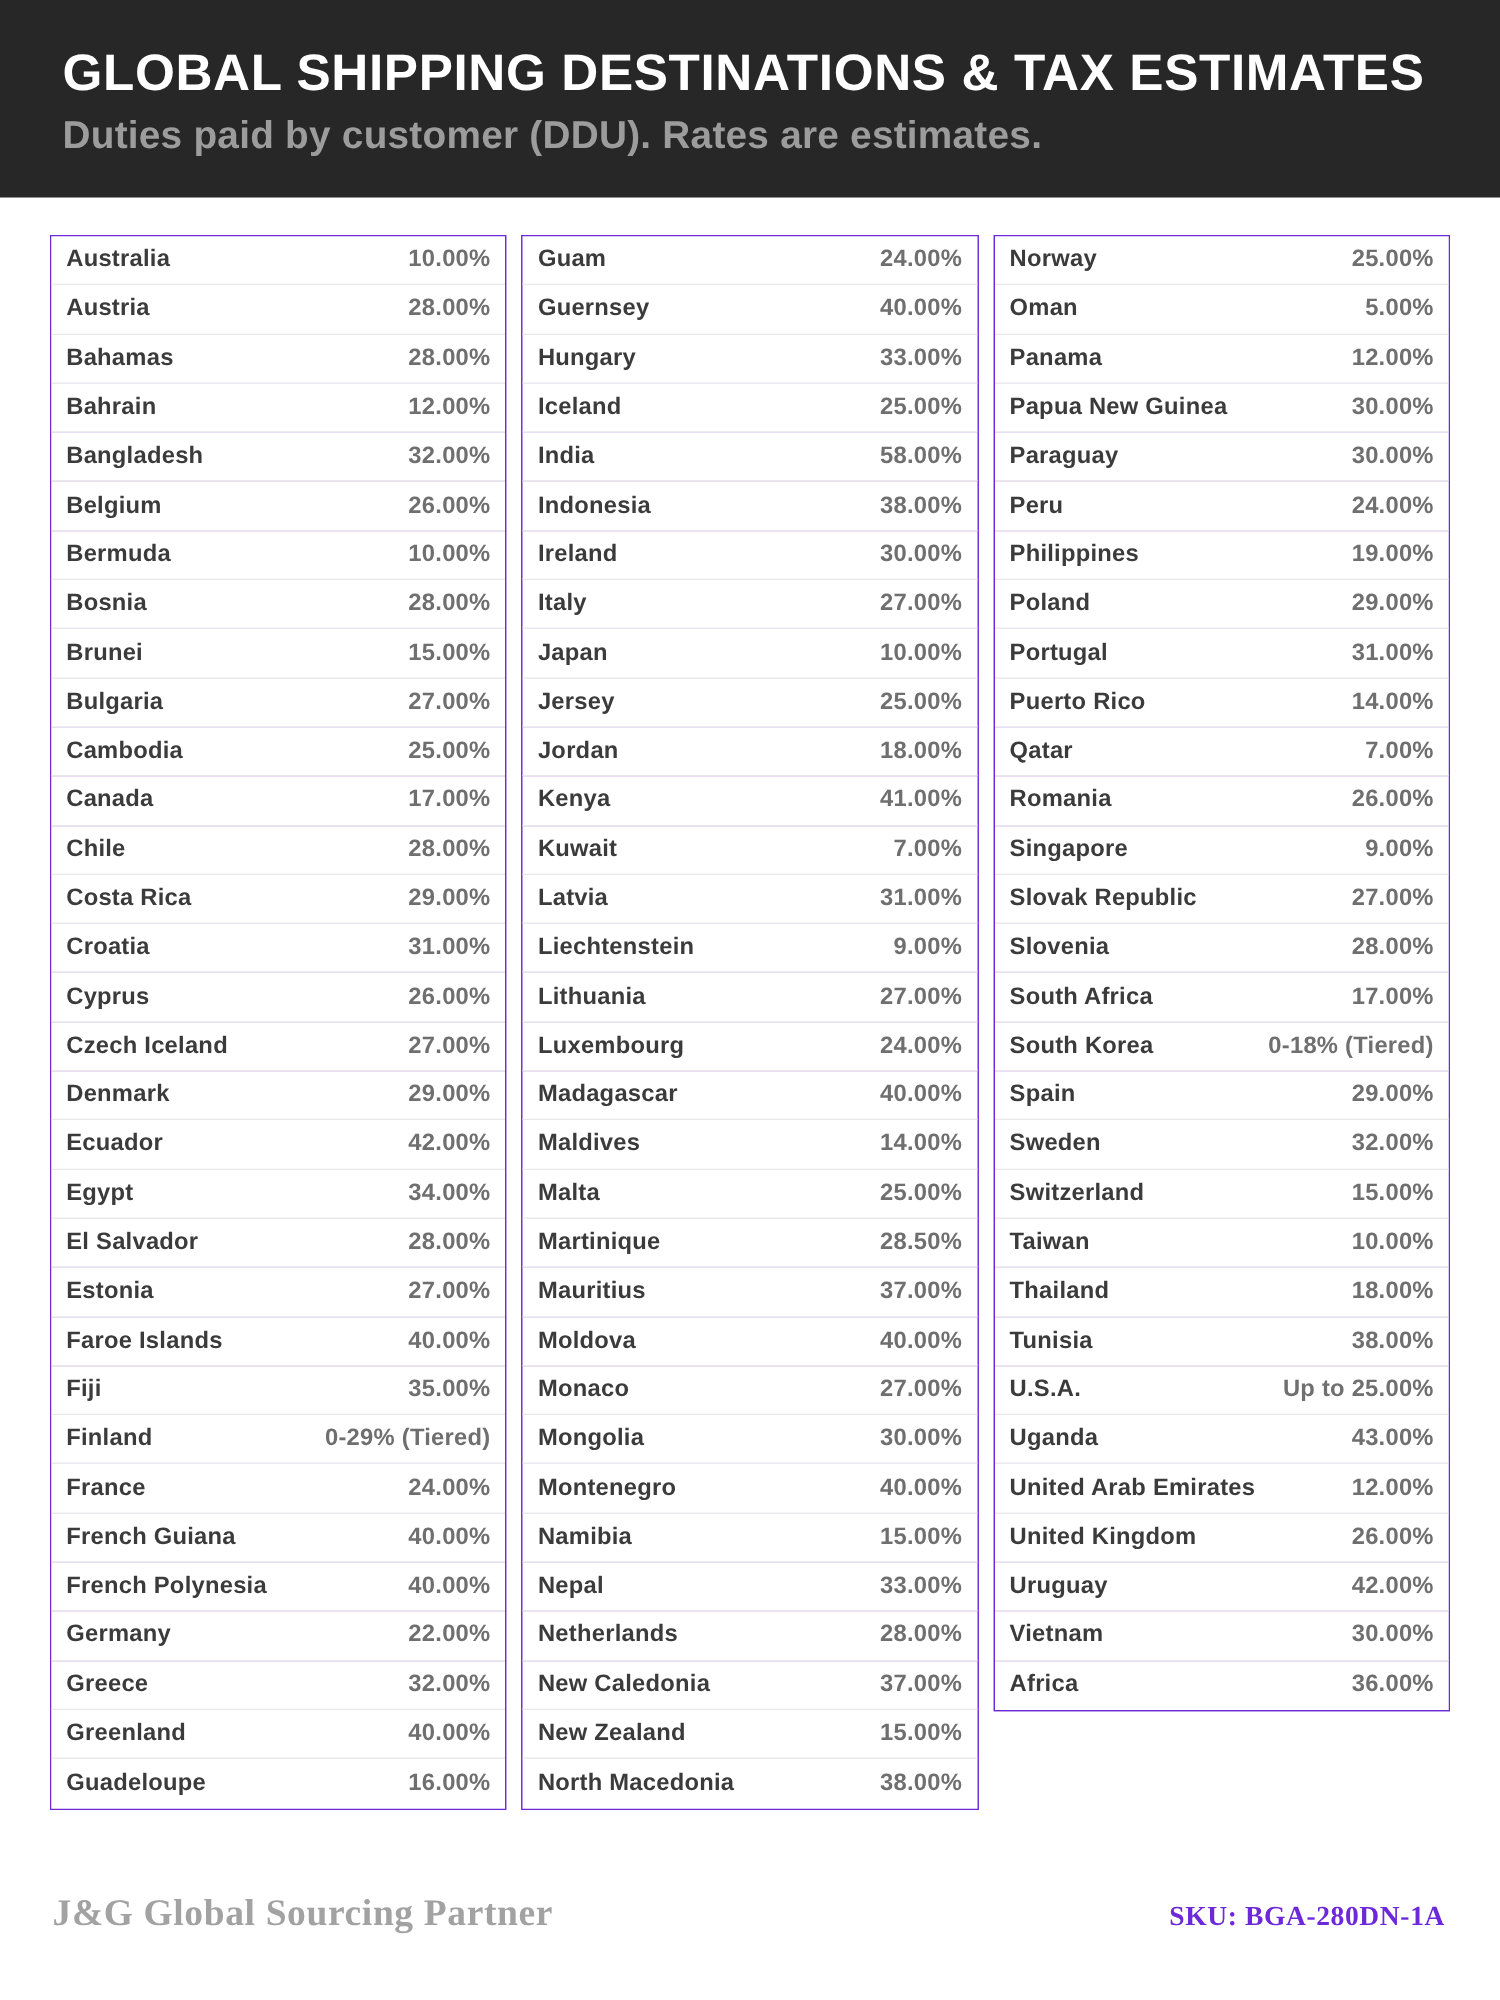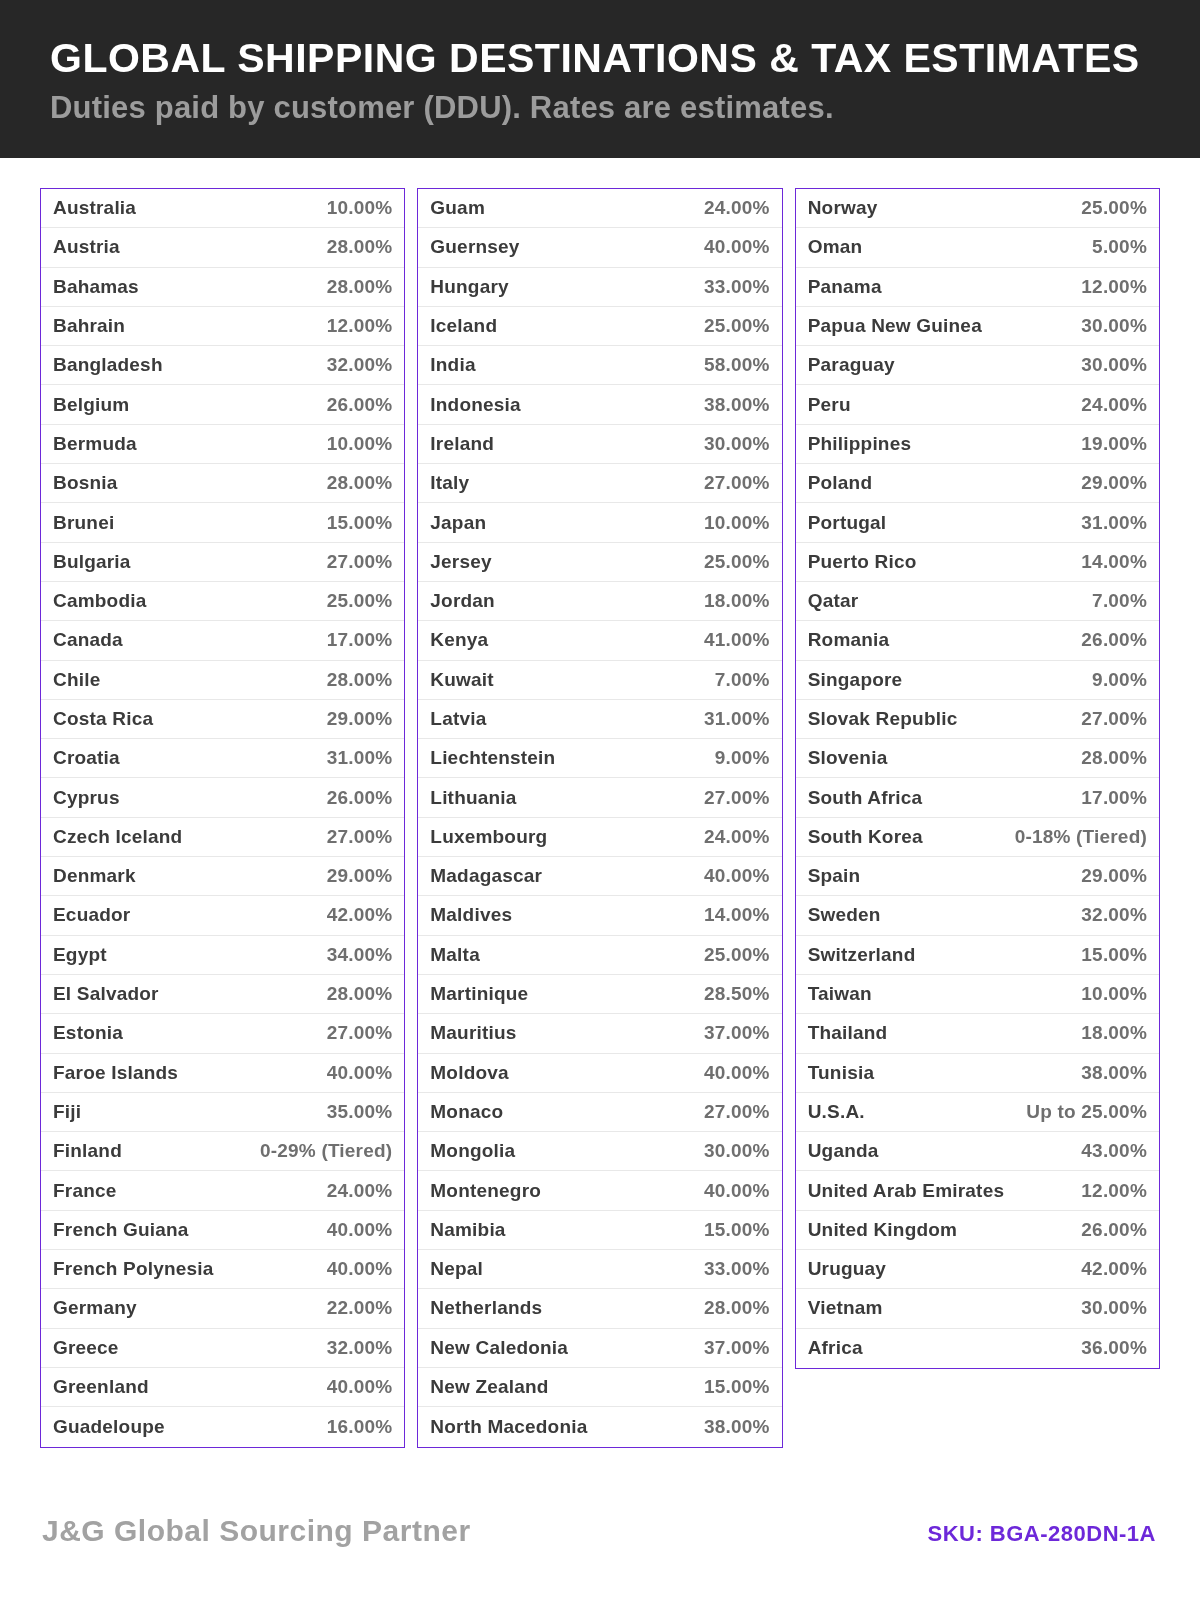--- a/index.html
+++ b/index.html
@@ -66,20 +66,21 @@
     white-space: nowrap;
   }
   .footer {
     position: absolute;
     left: 42px;
     right: 44px;
     top: 1514px;
     display: flex;
     justify-content: space-between;
     align-items: baseline;
+    font-family: Liberation Serif, serif;
   }
   .brand {
     font-size: 30px;
     font-weight: bold;
     color: #a2a2a2;
     letter-spacing: 0.5px;
   }
   .sku {
     font-size: 22px;
     font-weight: bold;

